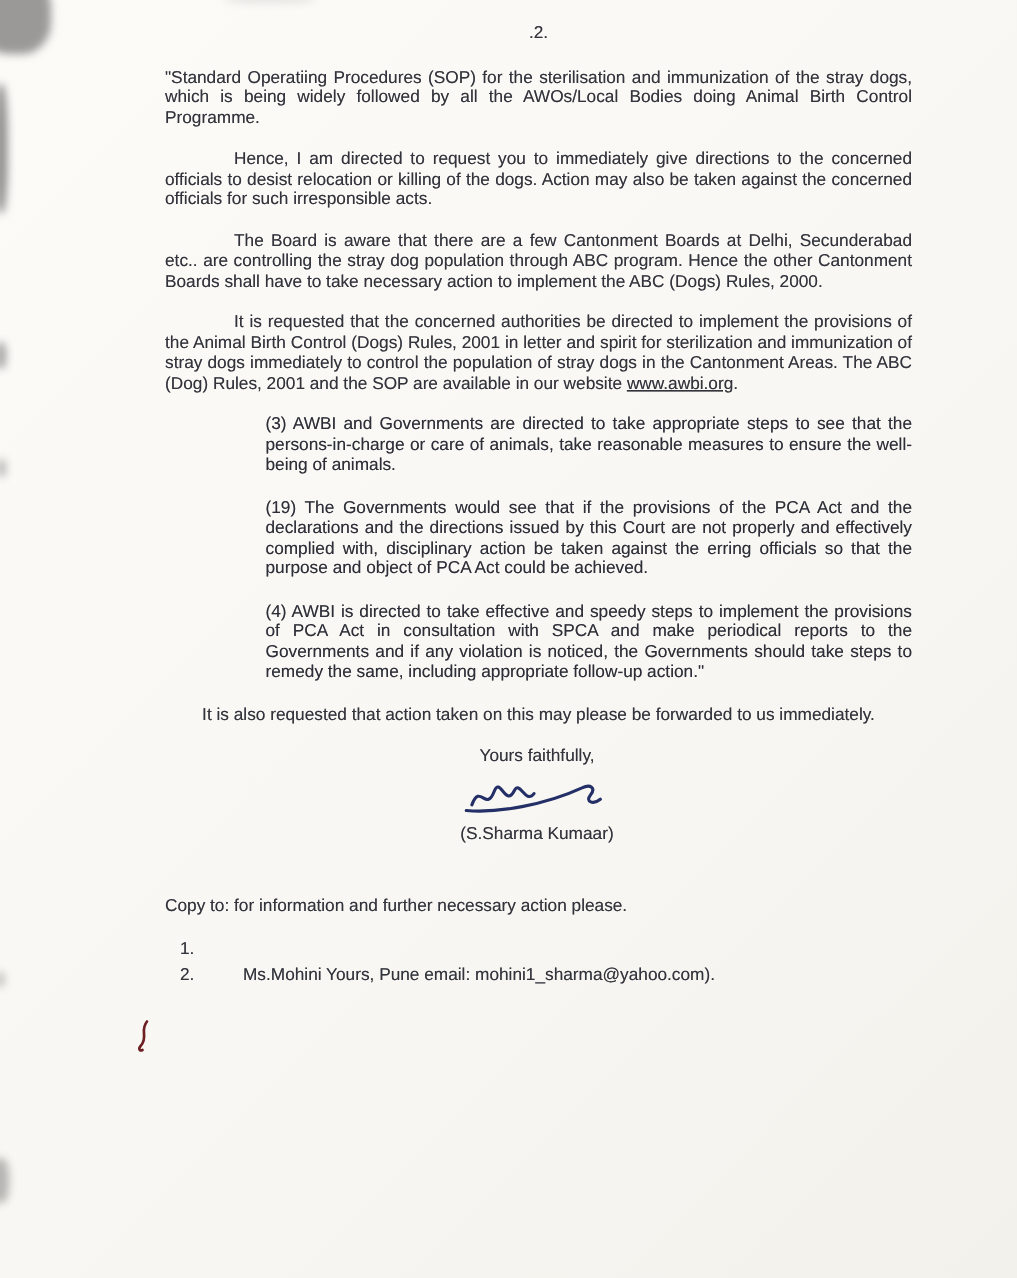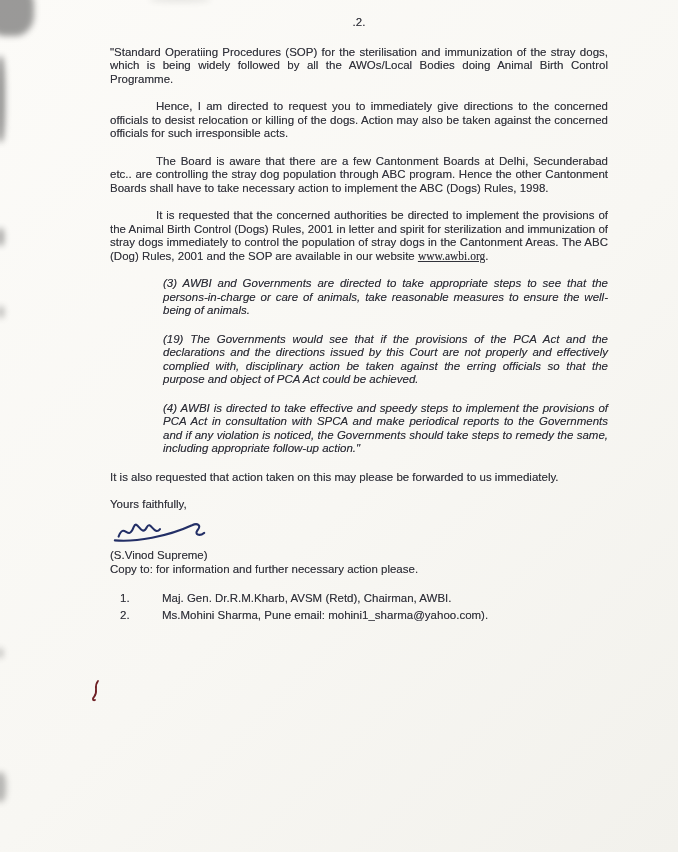--- a/index.html
+++ b/index.html
@@ -15,32 +15,31 @@
   .content{
     position:absolute;left:110px;top:16px;width:498px;
     font-size:11.5px;line-height:13.5px;
     text-shadow:0 0 0.4px rgba(60,60,72,0.55);
   }
   .pageno{text-align:center;margin:0 0 16px 0;}
   p{margin:0 0 14px 0;text-align:justify;}
   .ind{text-indent:46px;}
   .ind2{text-indent:88px;}
   .quote{
-    font-style:italic;
-    margin-left:53px;
+    margin-left:67px;
     margin-bottom:15px;
     text-align:justify;
     color:#2d2e37;
   }
-  a.doclink{color:#32333b;text-decoration:underline;cursor:pointer;font-family:Liberation Serif, serif;}
-  .closing-request{text-align:left;margin-bottom:6px;}
-  .sig-block{margin-top:14px;text-align:left;padding-right:2px;}
+  a.doclink{color:#32333b;text-decoration:underline;cursor:pointer;}
+  .closing-request{text-align:center;margin-bottom:6px;}
+  .sig-block{margin-top:14px;text-align:center;padding-right:2px;}
   .sig-block .line{display:block;}
   .sig-scribble{display:inline-block;margin:2px 4px -4px 0;}
-  .copy-section{}
+  .copy-section{margin-top:34px;}
   .copy-heading{margin-bottom:16px;text-align:left;}
   .copy-row{display:flex;margin:0 0 3px 10px;text-align:left;}
   .copy-num{width:42px;flex:0 0 42px;}
   .artifact{position:absolute;background:#3a3a3a;filter:blur(3px);border-radius:40%;}
   .pen-mark{position:absolute;left:90px;top:679px;}
 </style>
 </head>
 <body>
 
 <div class="page">
@@ -60,21 +59,21 @@
   </div>
 
   <div class="content">
 
     <div class="pageno">.2.</div>
 
     <p>"Standard Operatiing Procedures (SOP) for the sterilisation and immunization of the stray dogs, which is being widely followed by all the AWOs/Local Bodies doing Animal Birth Control Programme.</p>
 
     <p class="ind">Hence, I am directed to request you to immediately give directions to the concerned officials to desist relocation or killing of the dogs. Action may also be taken against the concerned officials for such irresponsible acts.</p>
 
-    <p class="ind">The Board is aware that there are a few Cantonment Boards at Delhi, Secunderabad etc.. are controlling the stray dog population through ABC program. Hence the other Cantonment Boards shall have to take necessary action to implement the ABC (Dogs) Rules, 1998.</p>
+    <p class="ind">The Board is aware that there are a few Cantonment Boards at Delhi, Secunderabad etc.. are controlling the stray dog population through ABC program. Hence the other Cantonment Boards shall have to take necessary action to implement the ABC (Dogs) Rules, 2000.</p>
 
     <p class="ind"><span>It is requested that the concerned authorities be directed to implement the provisions of the Animal Birth Control (Dogs) Rules, 2001 in letter and spirit for sterilization and immunization of stray dogs immediately to control the population of stray dogs in the Cantonment Areas. The ABC (Dog) Rules, 2001 and the SOP are available in our website </span><a class="doclink">www.awbi.org</a><span>.</span></p>
 
 
     <p class="quote">(3) AWBI and Governments are directed to take appropriate steps to see that the persons-in-charge or care of animals, take reasonable measures to ensure the well-being of animals.</p>
 
 
     <p class="quote">(19) The Governments would see that if the provisions of the PCA Act and the declarations and the directions issued by this Court are not properly and effectively complied with, disciplinary action be taken against the erring officials so that the purpose and object of PCA Act could be achieved.</p>
 
     <p class="quote">(4) AWBI is directed to take effective and speedy steps to implement the provisions of PCA Act in consultation with SPCA and make periodical reports to the Governments and if any violation is noticed, the Governments should take steps to remedy the same, including appropriate follow-up action."</p>
@@ -82,29 +81,28 @@
     <p class="closing-request">It is also requested that action taken on this may please be forwarded to us immediately.</p>
 
     <div class="sig-block">
       <span class="line">Yours faithfully,</span>
       <span class="sig-scribble">
         <svg width="100" height="32" viewBox="0 0 100 34">
           <path d="M6 24 C 12 8, 16 30, 22 14 C 26 4, 30 26, 36 14 C 40 6, 44 24, 50 16" fill="none" stroke="#232f66" stroke-width="2.2" stroke-linecap="round"></path>
           <path d="M2 28 C 24 30, 58 24, 84 12 C 90 9, 94 12, 90 17 C 86 22, 92 24, 97 20" fill="none" stroke="#232f66" stroke-width="2.2" stroke-linecap="round"></path>
         </svg>
       </span>
-      <span class="line">(S.Vinod Supreme)</span>
+      <span class="line">(S.Sharma Kumaar)</span>
     </div>
 
     <div class="copy-section">
       <div class="copy-heading">Copy to: for information and further necessary action please.</div>
       <div class="copy-row">
         <span class="copy-num">1.</span>
-        <span class="copy-text">Maj. Gen. Dr.R.M.Kharb, AVSM (Retd), Chairman, AWBI.</span>
       </div>
       <div class="copy-row">
         <span class="copy-num">2.</span>
-        <span class="copy-text">Ms.Mohini Sharma, Pune email: mohini1_sharma@yahoo.com).</span>
+        <span class="copy-text">Ms.Mohini Yours, Pune email: mohini1_sharma@yahoo.com).</span>
       </div>
     </div>
 
   </div>
 </div>
 
 </body></html>

